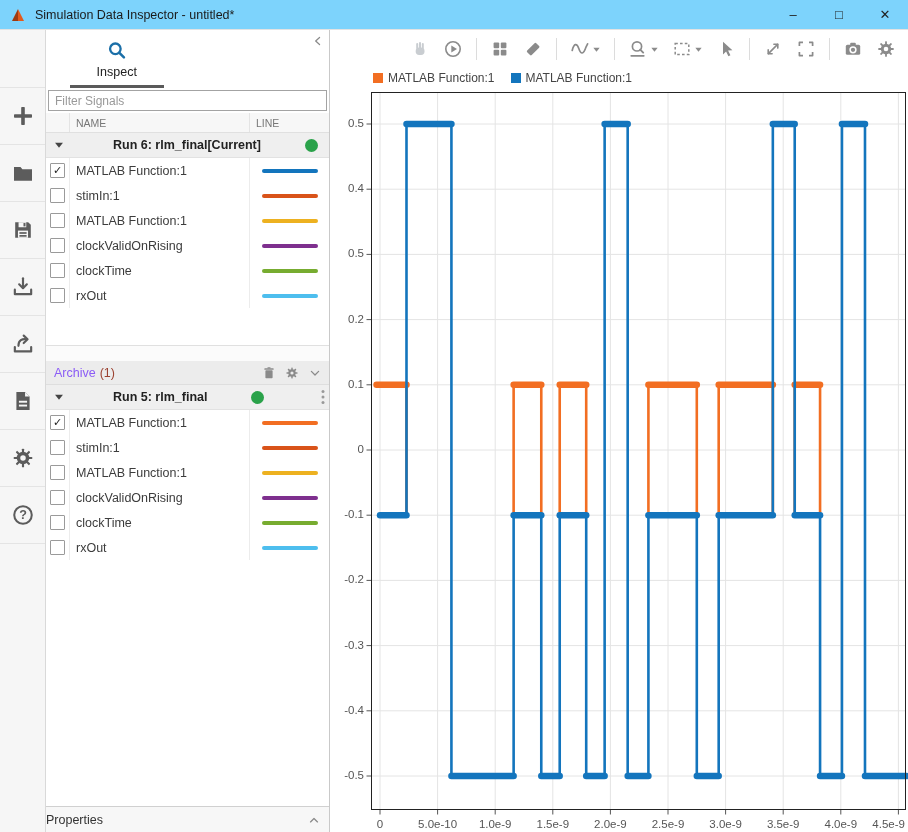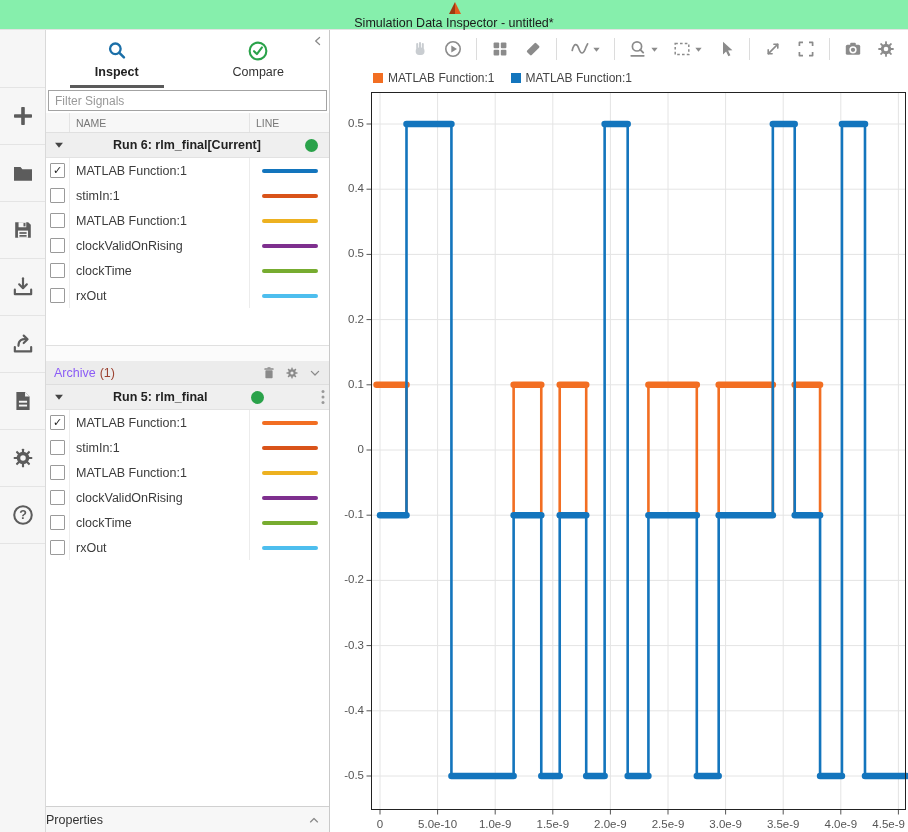--- a/index.html
+++ b/index.html
@@ -1,33 +1,33 @@
 <!DOCTYPE html>
 <html><head>
 <meta charset="utf-8">
 <style>
   html,body{margin:0;padding:0;background:#ddd;}
   #window{position:relative;width:908px;height:832px;background:#fff;font-family:"Liberation Sans",sans-serif;overflow:hidden;color:#333;}
   
-  #titlebar{position:absolute;left:0;top:0;width:908px;height:30px;background:#86efac;border-bottom:1px solid #e3e3e3;display:flex;align-items:center;box-sizing:border-box;flex-direction:column;}
+  #titlebar{position:absolute;left:0;top:0;width:908px;height:30px;background:#7dd3fc;border-bottom:1px solid #e3e3e3;display:flex;align-items:center;box-sizing:border-box;}
   #titlebar .logo{margin:0 8px 0 9px;width:18px;height:16px;flex:none;}
   #titlebar .title{font-size:12.5px;color:#1a1a1a;}
   #winbtns{margin-left:auto;display:flex;height:100%;}
   .winbtn{width:46px;height:100%;display:flex;align-items:center;justify-content:center;font-size:13px;color:#222;cursor:default;}
   
   #rail{position:absolute;left:0;top:30px;bottom:0;width:46px;background:#f6f6f6;border-right:1px solid #d9d9d9;box-sizing:border-box;}
   .rail-spacer{height:57px;border-bottom:1px solid #e4e4e4;}
   .rail-btn{height:56px;border-bottom:1px solid #e4e4e4;display:flex;align-items:center;justify-content:center;color:#5c5c5c;}
   .rail-btn svg{width:24px;height:24px;}
   
   #sidebar{position:absolute;left:46px;top:30px;bottom:0;width:284px;background:#fff;border-right:1px solid #c9c9c9;box-sizing:border-box;display:flex;flex-direction:column;}
   #tabs{position:relative;height:58px;flex:none;display:flex;}
   .tab{width:50%;display:flex;flex-direction:column;align-items:center;justify-content:center;gap:3px;position:relative;}
   .tab .tab-label{font-size:12.5px;color:#333;}
-  .tab.active .tab-label{font-weight:bold;color:#222;}
+  .tab.active .tab-label{font-weight:normal;color:#222;}
   .tab.active::after{content:"";position:absolute;left:24px;right:24px;bottom:0;height:3px;background:#5a5a5a;}
   #collapse-left{position:absolute;right:4px;top:4px;width:14px;height:14px;color:#8a8a8a;}
   #filter-row{flex:none;padding:2px;height:21px;}
   #filter-input{width:100%;height:21px;box-sizing:border-box;border:1px solid #a3a3a3;font-size:12px;padding:0 6px;color:#333;font-family:"Liberation Sans",sans-serif;outline:none;}
   #filter-input::placeholder{color:#999;}
   #cols{flex:none;height:19px;background:#f7f7f7;border-bottom:1px solid #e0e0e0;display:grid;grid-template-columns:24px 180px 1fr;align-items:center;font-size:10.5px;color:#777;}
   #cols .c1{border-right:1px solid #e4e4e4;height:100%;}
   #cols .c2{padding-left:6px;border-right:1px solid #e4e4e4;height:100%;display:flex;align-items:center;}
   #cols .c3{padding-left:6px;}
   .run-header{flex:none;height:24px;background:#efefef;border-bottom:1px solid #e2e2e2;display:flex;align-items:center;font-size:12.5px;gap:44px;}
@@ -159,27 +159,20 @@
   </div>
 
   <div id="sidebar">
     <div id="tabs">
       <div class="tab active">
         <svg width="22" height="22" viewBox="0 0 20 20">
           <circle cx="8.5" cy="8" r="4.8" fill="none" stroke="#1b6fa8" stroke-width="2.1"></circle>
           <line x1="12.2" y1="11.7" x2="16.3" y2="15.8" stroke="#1b6fa8" stroke-width="2.3" stroke-linecap="round"></line>
         </svg>
         <span class="tab-label">Inspect</span>
-      </div>
-      <div class="tab">
-        <svg width="22" height="22" viewBox="0 0 20 20">
-          <circle cx="10" cy="10" r="7.6" fill="none" stroke="#2aa24a" stroke-width="1.9"></circle>
-          <polyline points="6.4,10.2 9,12.8 13.6,6.8" fill="none" stroke="#2aa24a" stroke-width="1.9" stroke-linecap="round" stroke-linejoin="round"></polyline>
-        </svg>
-        <span class="tab-label">Compare</span>
       </div>
       <svg id="collapse-left" viewBox="0 0 18 18">
         <polyline points="11,4.5 6,9 11,13.5" fill="none" stroke="currentColor" stroke-width="1.6" stroke-linecap="round" stroke-linejoin="round"></polyline>
       </svg>
     </div>
 
     <div id="filter-row">
       <input id="filter-input" type="text" placeholder="Filter Signals" style="">
     </div>
 

